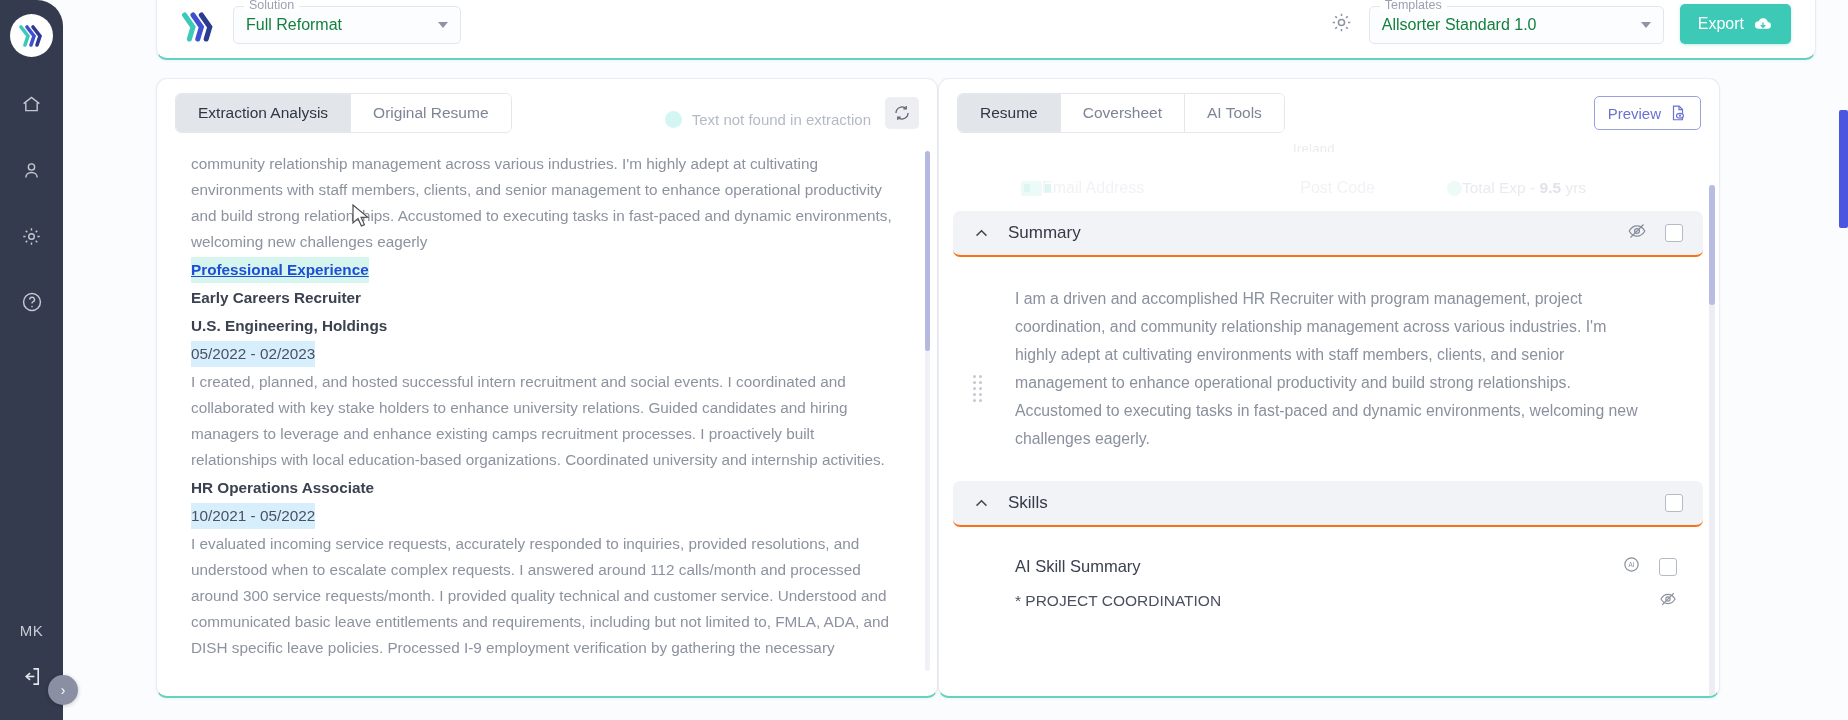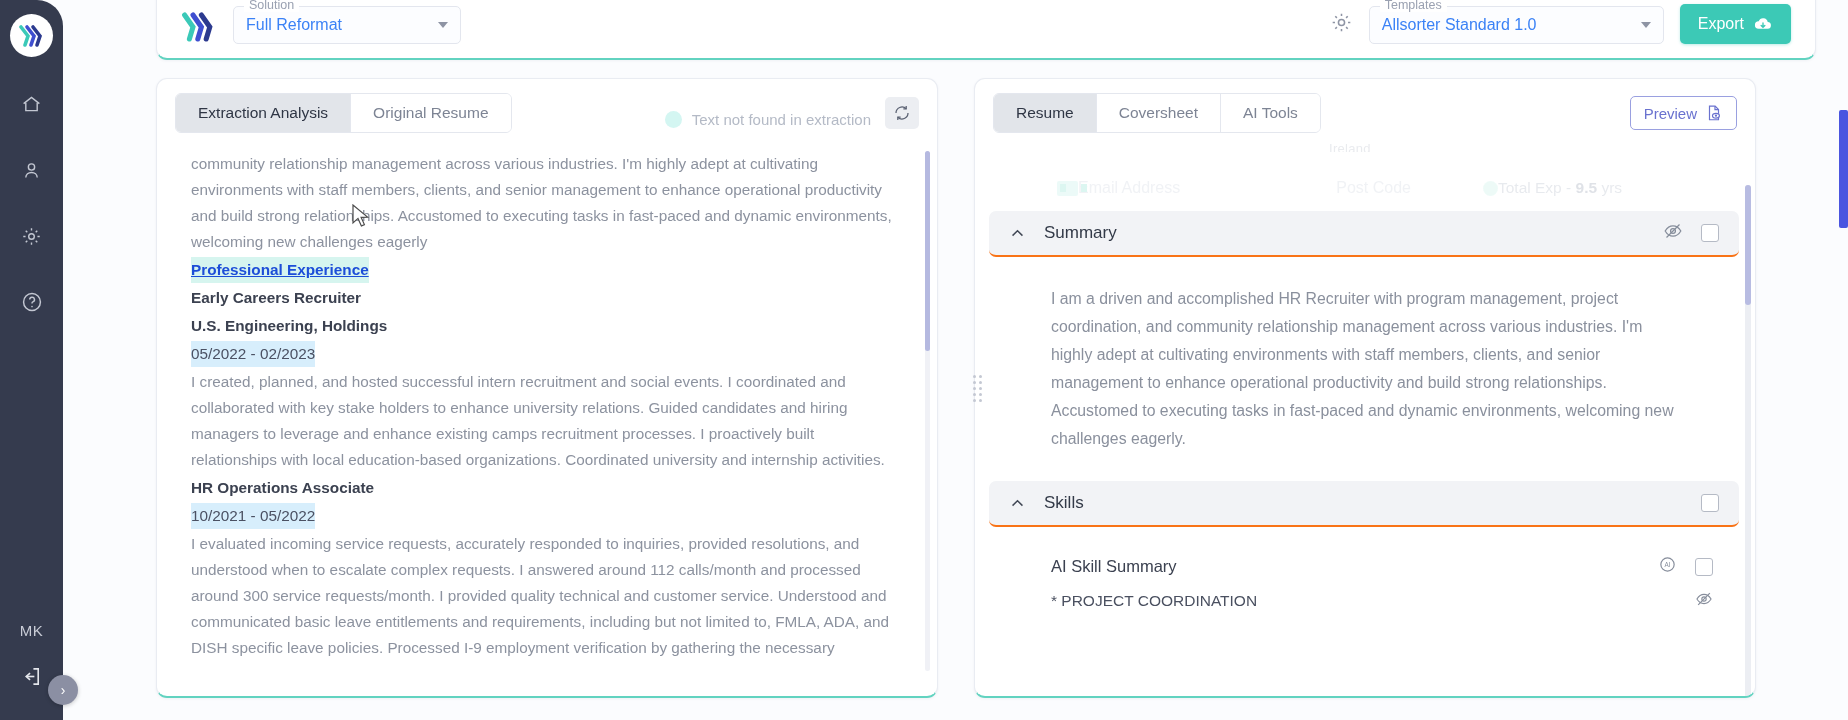--- a/index.html
+++ b/index.html
@@ -73,21 +73,21 @@
     position: relative; height: 38px; width: 228px;
     border: 1px solid #e3e6ee; border-radius: 5px;
     background: #fcfdff;
     display: flex; align-items: center; padding: 0 12px;
   }
   .field .flabel {
     position: absolute; top: -9px; left: 10px;
     background: #ffffff; padding: 0 5px;
     font-size: 12.5px; color: #9aa1b1;
   }
-  .field .fvalue { font-size: 16px; color: #3b82f6; }
+  .field .fvalue { font-size: 16px; color: #15803d; }
   .field .caret {
     position: absolute; right: 12px; top: 50%; transform: translateY(-50%);
     width: 0; height: 0;
     border-left: 5px solid transparent; border-right: 5px solid transparent;
     border-top: 6px solid #8e94a4;
   }
   #tpl-field { width: 295px; }
   #topbar .grow { flex: 1; }
 
   #gear { cursor: pointer; margin-bottom: 6px; }
@@ -103,21 +103,21 @@
   }
 
   
   #panels {
     position: absolute; left: 93px; top: 78px;
     width: 1660px; height: 620px;
     display: flex; gap: 0;
   }
 
   #left-panel  { width: 782px; position: relative; overflow: hidden; }
-  #right-panel { width: 782px; position: relative; overflow: hidden; margin-left: 36px; }
+  #right-panel { width: 782px; position: relative; overflow: hidden; }
 
   .panel-head {
     display: flex; align-items: center;
     padding: 14px 18px 0 18px; gap: 14px;
   }
 
   .tabgroup {
     display: flex; border: 1px solid #e4e7ee; border-radius: 6px;
     overflow: hidden; background: #fff;
   }

